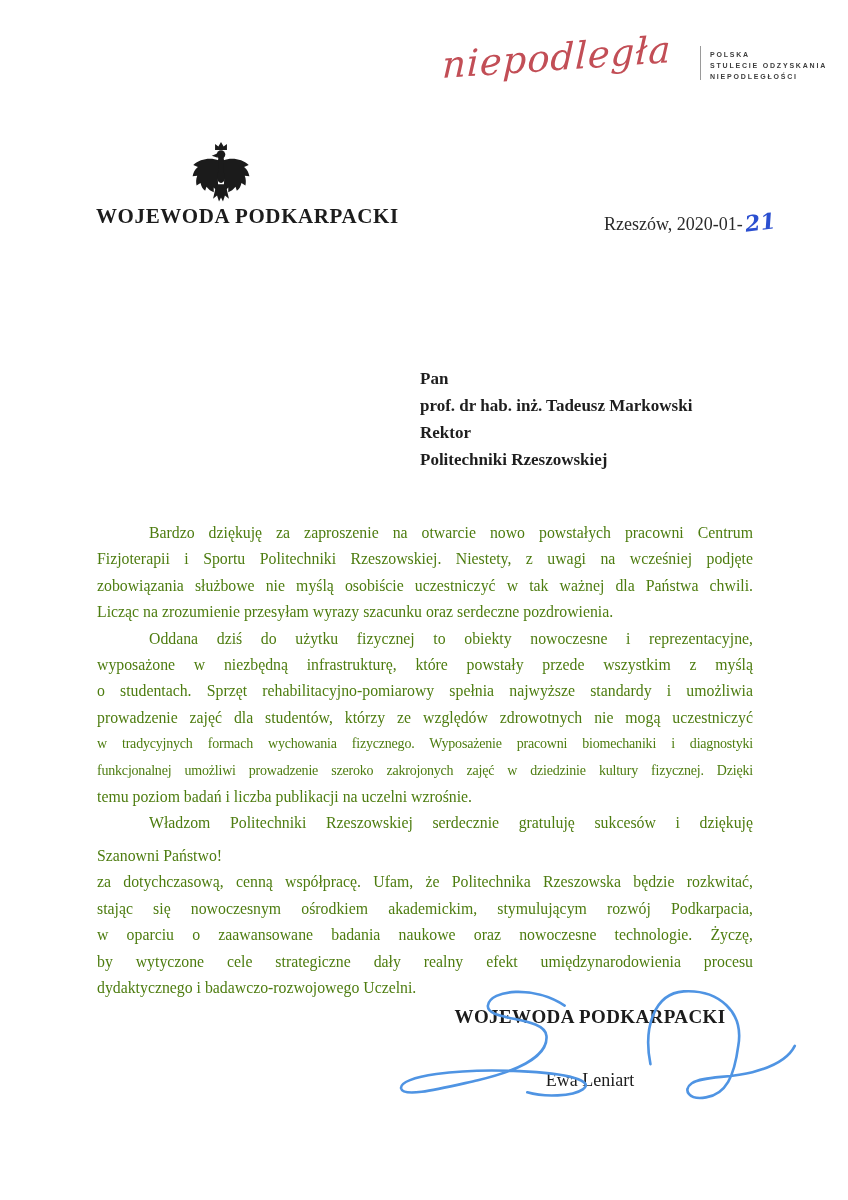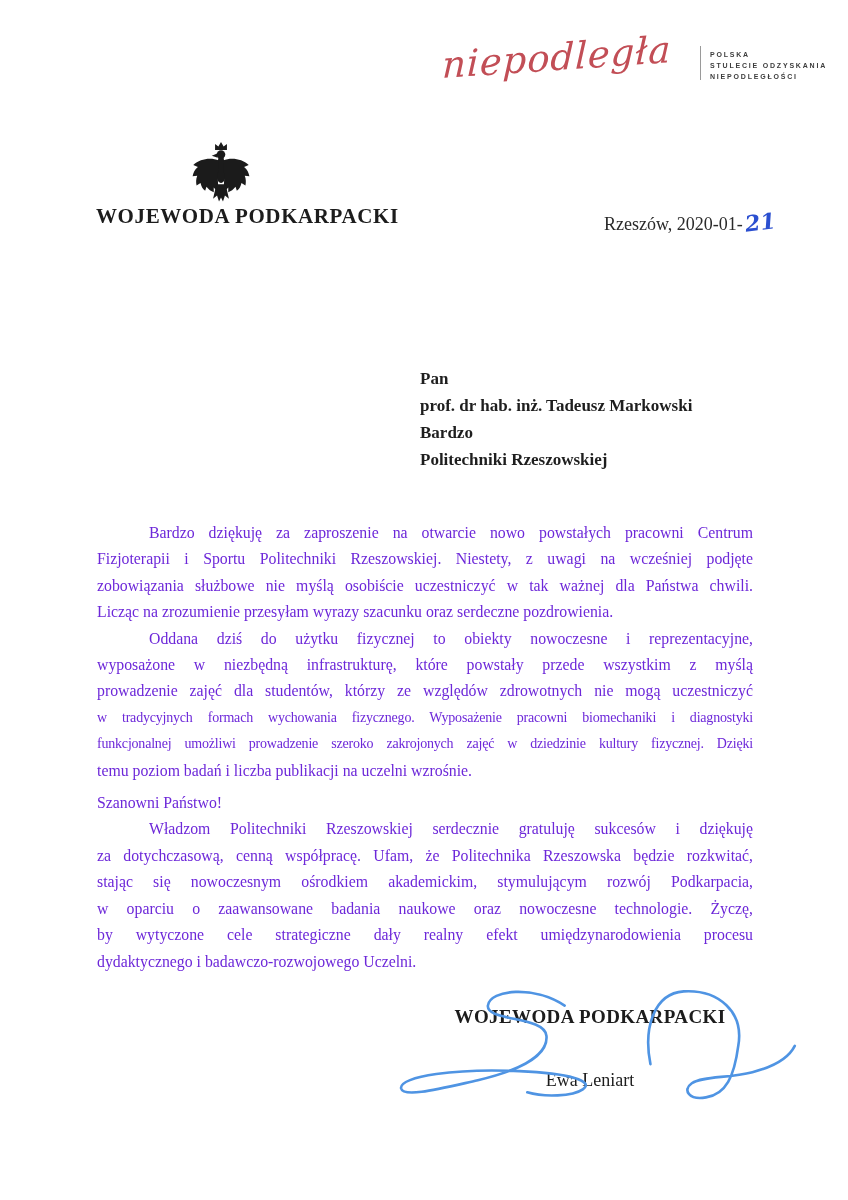--- a/index.html
+++ b/index.html
@@ -28,21 +28,21 @@
     font-weight:bold;font-size:21px;letter-spacing:.6px;color:#1c1c1c;white-space:nowrap;
   }
   .dateline{position:absolute;left:604px;top:209px;font-size:18px;color:#2a2a2a;white-space:nowrap;}
   .date-day{
     display:inline-block;font-family:"DejaVu Serif",serif;font-style:italic;font-weight:bold;
     font-size:22px;color:#2b4fd0;transform:rotate(-7deg);margin-left:2px;
   }
   
   .addressee{position:absolute;left:420px;top:365px;font-weight:bold;font-size:17px;line-height:27px;color:#1e1e1e;}
   
-  .letter-body{position:absolute;left:97px;top:520px;width:656px;font-size:15.8px;line-height:26.4px;color:#6d28d9;}
+  .letter-body{position:absolute;left:97px;top:520px;width:656px;font-size:15.8px;line-height:26.4px;color:#4d7c0f;}
   .line{text-align:justify;text-align-last:justify;}
   .line.last{text-align-last:left;}
   .line.indent{text-indent:52px;}
   .line.cond{font-size:14px;letter-spacing:-0.2px;}
   .salutation{margin-top:6px;text-align-last:left;}
   
   .sig-block{position:absolute;left:390px;top:1006px;width:400px;text-align:center;color:#1c1c1c;}
   .sig-title{font-weight:bold;font-size:19px;letter-spacing:.4px;white-space:nowrap;}
   .sig-name{font-weight:normal;font-size:18px;margin-top:42px;}
   .sig-scrawl{position:absolute;left:393px;top:983px;width:424px;height:142px;pointer-events:none;}
@@ -73,40 +73,41 @@
   </svg>
 
   <div class="sender-title">WOJEWODA PODKARPACKI</div>
   <div class="dateline">
     <span>Rzeszów, 2020-01-</span><span class="date-day">21</span>
   </div>
 
   <div class="addressee">
     <div>Pan</div>
     <div>prof. dr hab. inż. Tadeusz Markowski</div>
-    <div>Bardzo</div>
+    <div>Rektor</div>
     <div>Politechniki Rzeszowskiej</div>
   </div>
 
   <div class="letter-body">
     <div class="line indent">Bardzo dziękuję za zaproszenie na otwarcie nowo powstałych pracowni Centrum</div>
     <div class="line">Fizjoterapii i Sportu Politechniki Rzeszowskiej. Niestety, z uwagi na wcześniej podjęte</div>
     <div class="line">zobowiązania służbowe nie myślą osobiście uczestniczyć w tak ważnej dla Państwa chwili.</div>
     <div class="line last">Licząc na zrozumienie przesyłam wyrazy szacunku oraz serdeczne pozdrowienia.</div>
 
     <div class="line indent">Oddana dziś do użytku fizycznej to obiekty nowoczesne i reprezentacyjne,</div>
     <div class="line">wyposażone w niezbędną infrastrukturę, które powstały przede wszystkim z myślą</div>
+    <div class="line">o studentach. Sprzęt rehabilitacyjno-pomiarowy spełnia najwyższe standardy i umożliwia</div>
     <div class="line">prowadzenie zajęć dla studentów, którzy ze względów zdrowotnych nie mogą uczestniczyć</div>
     <div class="line cond">w tradycyjnych formach wychowania fizycznego. Wyposażenie pracowni biomechaniki i diagnostyki</div>
     <div class="line cond">funkcjonalnej umożliwi prowadzenie szeroko zakrojonych zajęć w dziedzinie kultury fizycznej. Dzięki</div>
     <div class="line last">temu poziom badań i liczba publikacji na uczelni wzrośnie.</div>
 
+    <div class="line indent">Władzom Politechniki Rzeszowskiej serdecznie gratuluję sukcesów i dziękuję</div>
+
     <div class="line salutation last">Szanowni Państwo!</div>
-
-    <div class="line indent">Władzom Politechniki Rzeszowskiej serdecznie gratuluję sukcesów i dziękuję</div>
     <div class="line">za dotychczasową, cenną współpracę. Ufam, że Politechnika Rzeszowska będzie rozkwitać,</div>
     <div class="line">stając się nowoczesnym ośrodkiem akademickim, stymulującym rozwój Podkarpacia,</div>
     <div class="line">w oparciu o zaawansowane badania naukowe oraz nowoczesne technologie. Życzę,</div>
     <div class="line">by wytyczone cele strategiczne dały realny efekt umiędzynarodowienia procesu</div>
     <div class="line last">dydaktycznego i badawczo-rozwojowego Uczelni.</div>
   </div>
 
   <div class="sig-block">
     <div class="sig-title">WOJEWODA PODKARPACKI</div>
     <div class="sig-name">Ewa Leniart</div>

